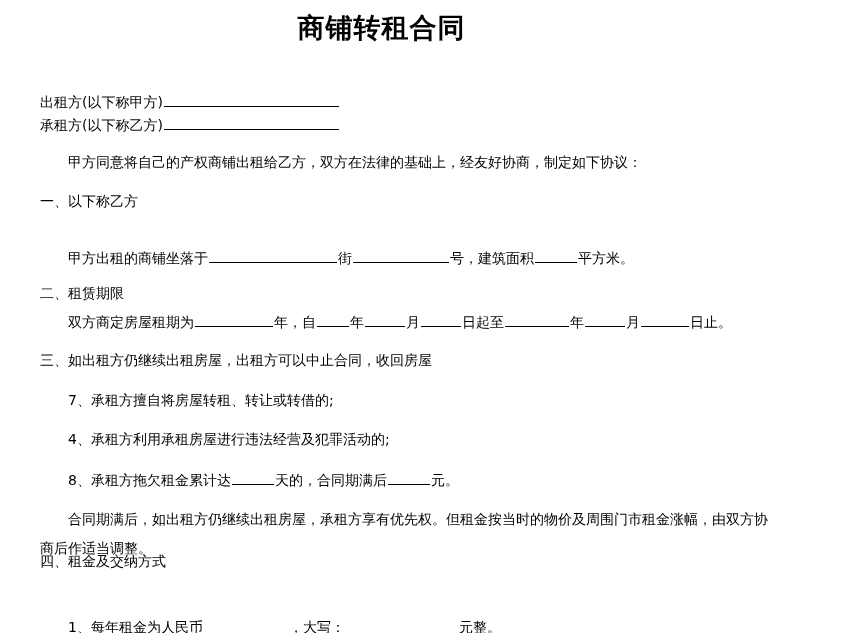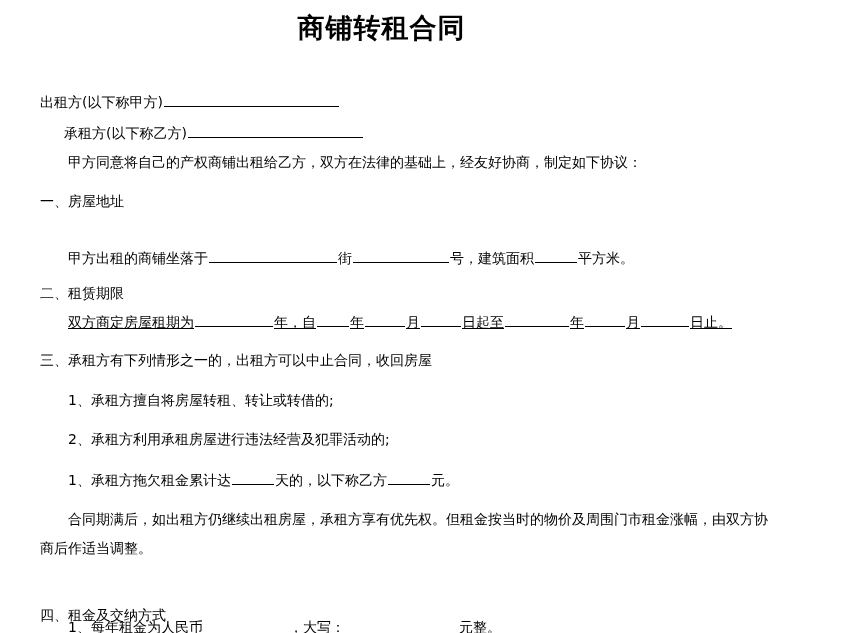--- a/index.html
+++ b/index.html
@@ -26,48 +26,48 @@
 </style>
 </head>
 <body>
 
 <div class="title">商铺转租合同</div>
 
 <div class="line l0" style="top:92px;">
   <span>出租方(以下称甲方)</span><span class="blank" style="width:175px;"></span>
 </div>
 
-<div class="line l0" style="top:123px;margin-left:24px;">
+<div class="line l0" style="top:115px;">
   <span>承租方(以下称乙方)</span><span class="blank" style="width:175px;"></span>
 </div>
 
 <div class="line l1" style="top:153px;">甲方同意将自己的产权商铺出租给乙方，双方在法律的基础上，经友好协商，制定如下协议：</div>
 
-<div class="line l0" style="top:192px;">一、房屋地址</div>
+<div class="line l0" style="top:192px;">一、以下称乙方</div>
 
 <div class="line l1" style="top:248px;">
   <span>甲方出租的商铺坐落于</span><span class="blank" style="width:128px;"></span><span>街</span><span class="blank" style="width:96px;"></span><span>号，建筑面积</span><span class="blank" style="width:42px;"></span><span>平方米。</span>
 </div>
 
 <div class="line l0" style="top:284px;">二、租赁期限</div>
 
-<div class="line l1" style="top:312px;text-decoration:underline;">
+<div class="line l1" style="top:312px;">
   <span>双方商定房屋租期为</span><span class="blank" style="width:78px;"></span><span>年，自</span><span class="blank" style="width:32px;"></span><span>年</span><span class="blank" style="width:40px;"></span><span>月</span><span class="blank" style="width:40px;"></span><span>日起至</span><span class="blank" style="width:64px;"></span><span>年</span><span class="blank" style="width:40px;"></span><span>月</span><span class="blank" style="width:48px;"></span><span>日止。</span>
 </div>
 
-<div class="line l0" style="top:351px;">三、承租方有下列情形之一的，出租方可以中止合同，收回房屋</div>
+<div class="line l0" style="top:351px;">三、如出租方仍继续出租房屋，出租方可以中止合同，收回房屋</div>
 
-<div class="line l1" style="top:391px;">1、承租方擅自将房屋转租、转让或转借的;</div>
+<div class="line l1" style="top:391px;">7、承租方擅自将房屋转租、转让或转借的;</div>
 
-<div class="line l1" style="top:430px;">2、承租方利用承租房屋进行违法经营及犯罪活动的;</div>
+<div class="line l1" style="top:430px;">4、承租方利用承租房屋进行违法经营及犯罪活动的;</div>
 
 <div class="line l1" style="top:470px;">
-  <span>1、承租方拖欠租金累计达</span><span class="blank" style="width:42px;"></span><span>天的，以下称乙方</span><span class="blank" style="width:42px;"></span><span>元。</span>
+  <span>8、承租方拖欠租金累计达</span><span class="blank" style="width:42px;"></span><span>天的，合同期满后</span><span class="blank" style="width:42px;"></span><span>元。</span>
 </div>
 
 <div class="line l1" style="top:510px;text-align:right;">合同期满后，如出租方仍继续出租房屋，承租方享有优先权。但租金按当时的物价及周围门市租金涨幅，由双方协</div>
 <div class="line l0" style="top:539px;">商后作适当调整。</div>
 
-<div class="line l0" style="top:606px;">四、租金及交纳方式</div>
+<div class="line l0" style="top:552px;">四、租金及交纳方式</div>
 
 <div class="line l1" style="top:618px;">
   <span>1、每年租金为人民币</span><span class="gap" style="width:86px;"></span><span>，大写：</span><span class="gap" style="width:114px;"></span><span>元整。</span>
 </div>
 
 </body></html>

